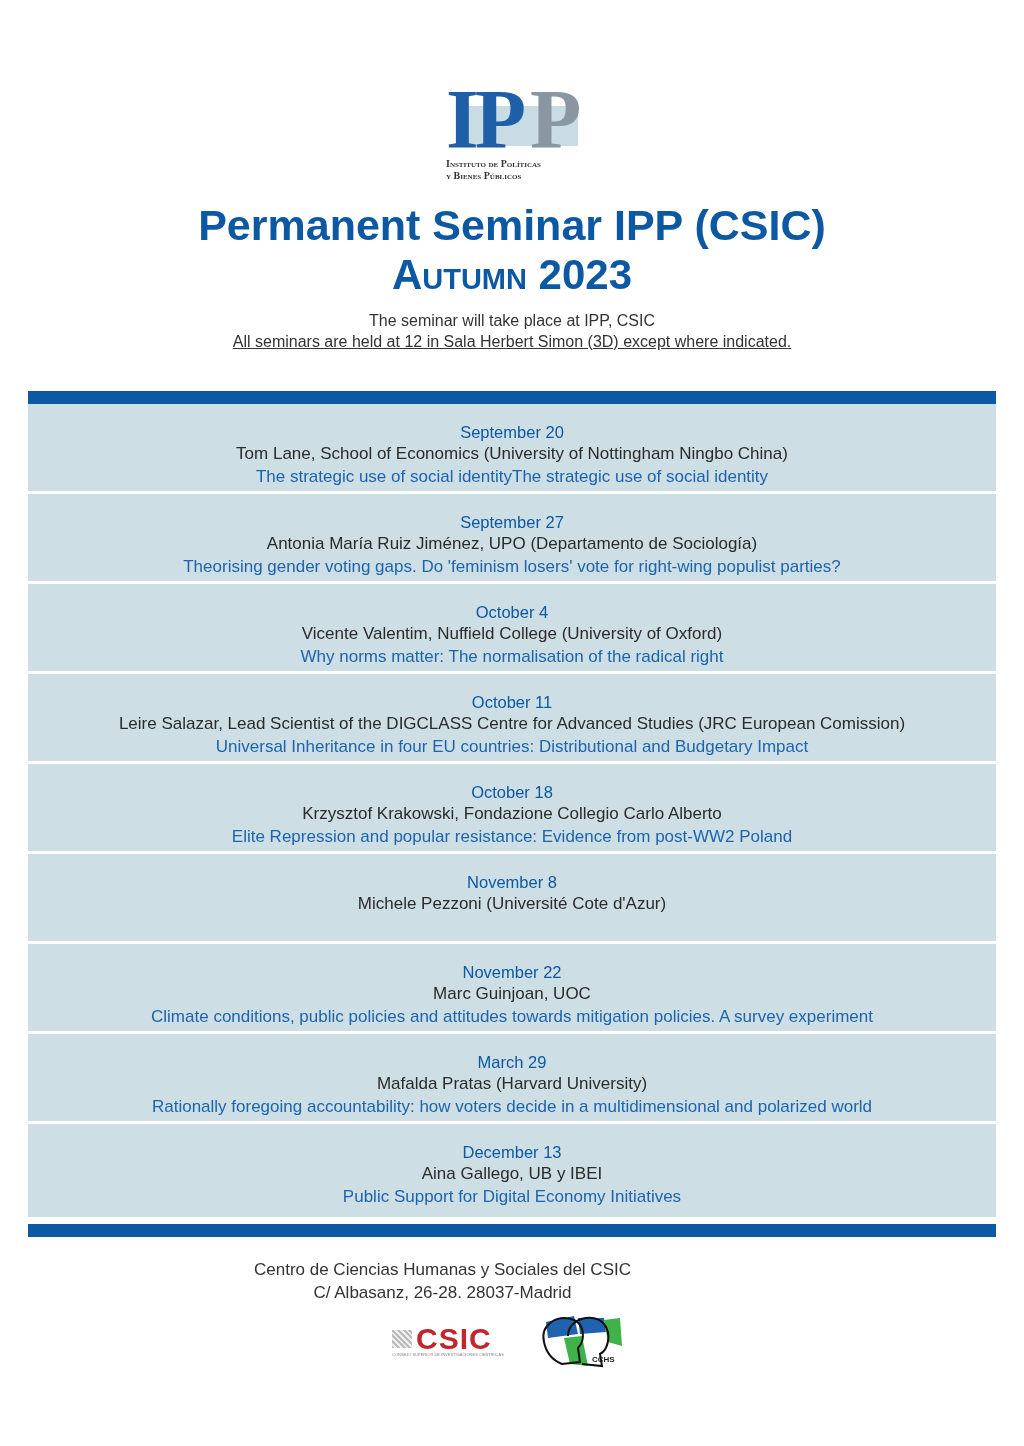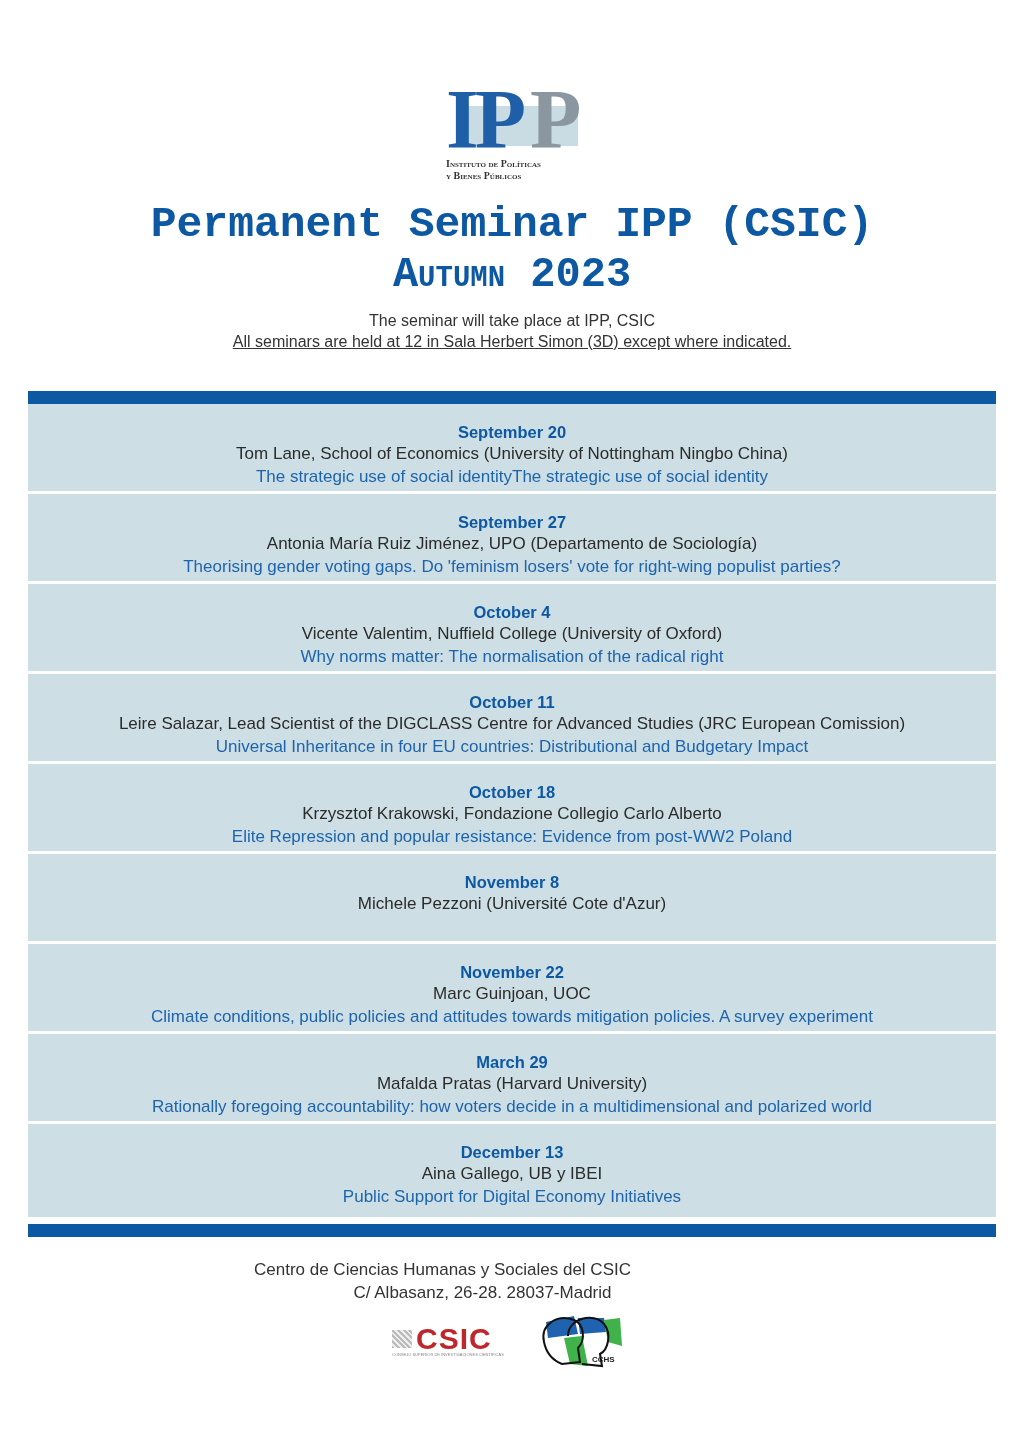--- a/index.html
+++ b/index.html
@@ -3,38 +3,38 @@
 <meta charset="utf-8">
 <style>
   html, body { margin:0; padding:0; background:#ffffff; }
   body { width:1024px; height:1446px; position:relative; overflow:hidden; font-family:"Liberation Sans", sans-serif; }
   .logo { position:absolute; left:446px; top:84px; width:140px; height:100px; }
   .logo-letters { position:absolute; left:0; top:0; width:132px; height:72px; }
   .logo-bg { position:absolute; left:20px; top:22px; width:112px; height:40px; background:#c9dbe3; }
   .logo-I { position:absolute; left:0; top:0; font-family:"Liberation Serif", serif; font-weight:bold; font-size:84px; line-height:72px; color:#1f5fa8; letter-spacing:-4px; }
   .logo-P2 { position:absolute; left:84px; top:0; font-family:"Liberation Serif", serif; font-weight:bold; font-size:84px; line-height:72px; color:#8a96a0; }
   .logo-sub { position:absolute; left:0; top:74px; font-family:"Liberation Serif", serif; font-size:10px; line-height:12px; color:#333; font-variant:small-caps; font-weight:bold; white-space:nowrap; }
-  .title { position:absolute; left:0; width:1024px; text-align:center; font-family:Liberation Mono, monospace; font-weight:bold; color:#0d58a3; }
+  .title { position:absolute; left:0; width:1024px; text-align:center; font-family:Liberation Sans, sans-serif; font-weight:bold; color:#0d58a3; }
   .title1 { top:198px; font-size:43px; line-height:54px; }
   .title2 { top:250px; font-size:42px; line-height:50px; font-variant:small-caps; }
   .subline { position:absolute; left:0; width:1024px; text-align:center; font-size:16px; line-height:21px; color:#333; }
   .sub1 { top:310px; }
   .sub2 { top:331px;text-decoration:underline; }
   .bar { position:absolute; left:28px; width:968px; height:13px; background:#0d58a3; }
   .bar-top { top:391px; }
   .bar-bottom { top:1224px; }
   .rows { position:absolute; left:28px; top:404px; width:968px; }
   .row { height:87px; margin-bottom:3px; background:#cddfe5; text-align:center; padding-top:17px; box-sizing:border-box; }
   .row:last-child { height:93px; margin-bottom:0; }
-  .row-date { font-weight:bold; color:#0d58a3; font-size:16.5px; line-height:22px; }
+  .row-date { font-weight:normal; color:#0d58a3; font-size:16.5px; line-height:22px; }
   .row-speaker { color:#2b2b2b; font-size:17px; line-height:22px; }
   .row-topic { color:#1d64ad; font-size:17px; line-height:23px; }
   .footer { position:absolute; left:0; width:885px; text-align:center; font-size:17px; line-height:23px; color:#333; }
   .f1 { top:1258px; }
-  .f2 { top:1281px;margin-left:40px; }
+  .f2 { top:1281px; }
   .csic { position:absolute; left:392px; top:1326px; width:112px; height:34px; }
   .csic-emblem { position:absolute; left:0; top:4px; width:20px; height:18px; background:repeating-linear-gradient(45deg,#bbb 0 2px,#eee 2px 4px); }
   .csic-text { position:absolute; left:24px; top:-4px; font-weight:bold; font-size:30px; line-height:34px; color:#c0272d; letter-spacing:1px; }
   .csic-small { position:absolute; left:0; top:26px; font-size:4px; color:#888; white-space:nowrap; }
   .cchs { position:absolute; left:538px; top:1312px; width:100px; height:58px; }
   .cchs-label { position:absolute; left:54px; top:43px; font-size:8px; font-weight:bold; color:#222; }
 </style>
 </head>
 <body>
 

